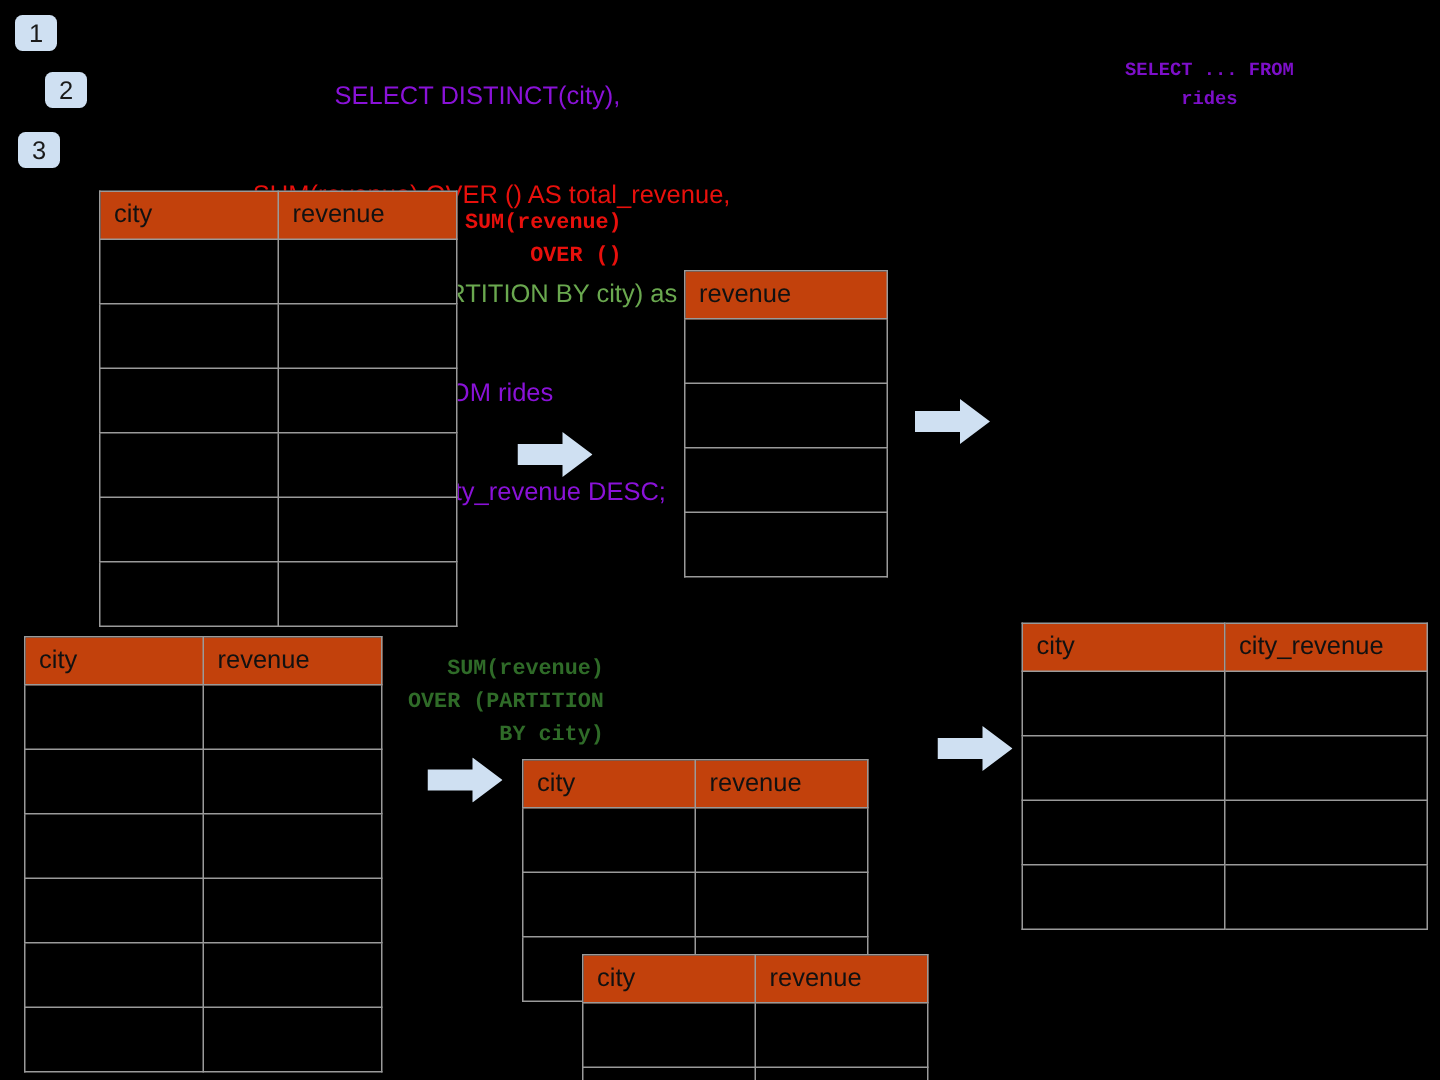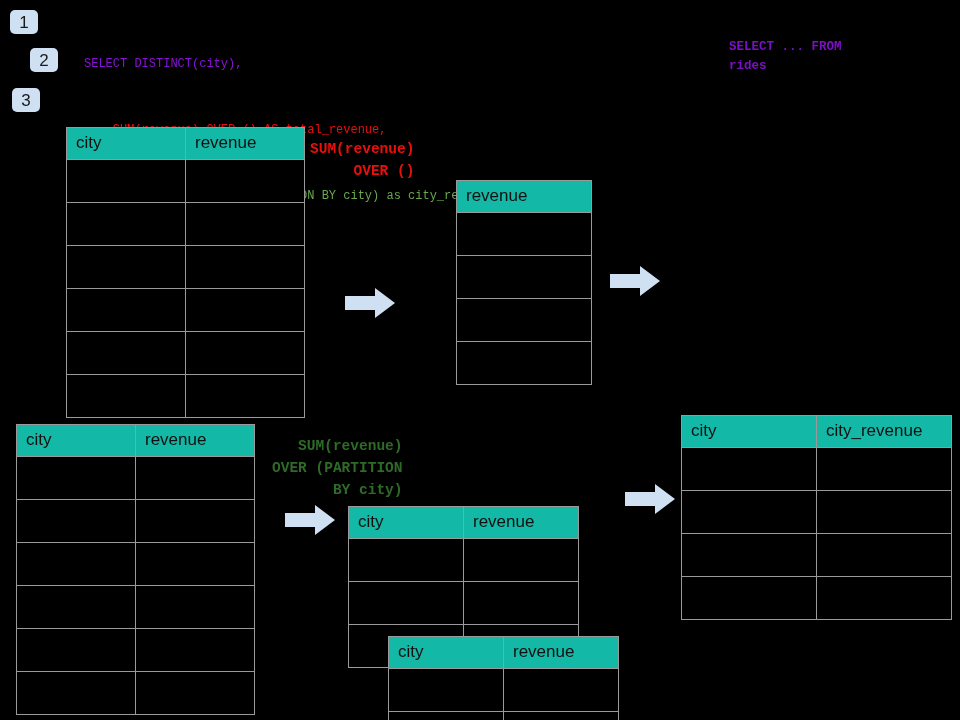--- a/index.html
+++ b/index.html
@@ -32,25 +32,26 @@
     justify-content: center;
     width: 28px;
     height: 24px;
   }
 
   
   .sql-block {
     position: absolute;
     left: 84px;
     top: 9px;
-    font-family: Liberation Mono, monospace;
-    font-size: 12px;
+    font-family: Liberation Sans, sans-serif;
+    font-size: 17px;
     line-height: 22px;
     white-space: pre;
     letter-spacing: 0px;
+    text-align: center;
   }
   .sql-line { white-space: pre; }
   .c-purple  { color: #8a12d8; }
   .c-red     { color: #e8100c; }
   .c-green   { color: #6aa84f; }
 
   
   .side-note {
     position: absolute;
     font-family: "Liberation Mono", "DejaVu Sans Mono", monospace;
@@ -80,21 +81,21 @@
     border-collapse: collapse;
     table-layout: fixed;
     background: #000000;
   }
   .tbl th, .tbl td {
     border: 1px solid #9a9a9a;
     padding: 0;
     margin: 0;
   }
   .tbl th {
-    background: #14b8a6;
+    background: #c2410c;
     color: #111111;
     font-family: "Liberation Sans", sans-serif;
     font-weight: normal;
     font-size: 17px;
     text-align: left;
     padding: 5px 0 6px 9px;
     height: 24px;
     box-sizing: border-box;
   }
   .tbl td {
@@ -118,21 +119,21 @@
   <div class="step-badge" style="left:12px;  top:88px;">3</div>
 
   <div class="sql-block">
     <div class="sql-line c-purple">SELECT DISTINCT(city),</div>
     <div class="sql-line c-red">    SUM(revenue) OVER () AS total_revenue,</div>
     <div class="sql-line c-green">    SUM(revenue) OVER (PARTITION BY city) as city_revenue</div>
     <div class="sql-line c-purple">  FROM rides</div>
     <div class="sql-line c-purple">  ORDER by city_revenue DESC;</div>
   </div>
 
-  <div class="side-note" style="left:729px; top:38px;">SELECT ... FROM
+  <div class="side-note" style="left:750px; top:38px;text-align:center;">SELECT ... FROM
 rides</div>
 
   <div class="annot annot-red" style="left:310px; top:138px;">SUM(revenue)
 OVER ()</div>
 
   <div class="annot annot-green" style="left:272px; top:435px;">SUM(revenue)
 OVER (PARTITION
 BY city)</div>
 
   <table class="tbl" style="left:66px; top:127px; width:238px; z-index:3;">

